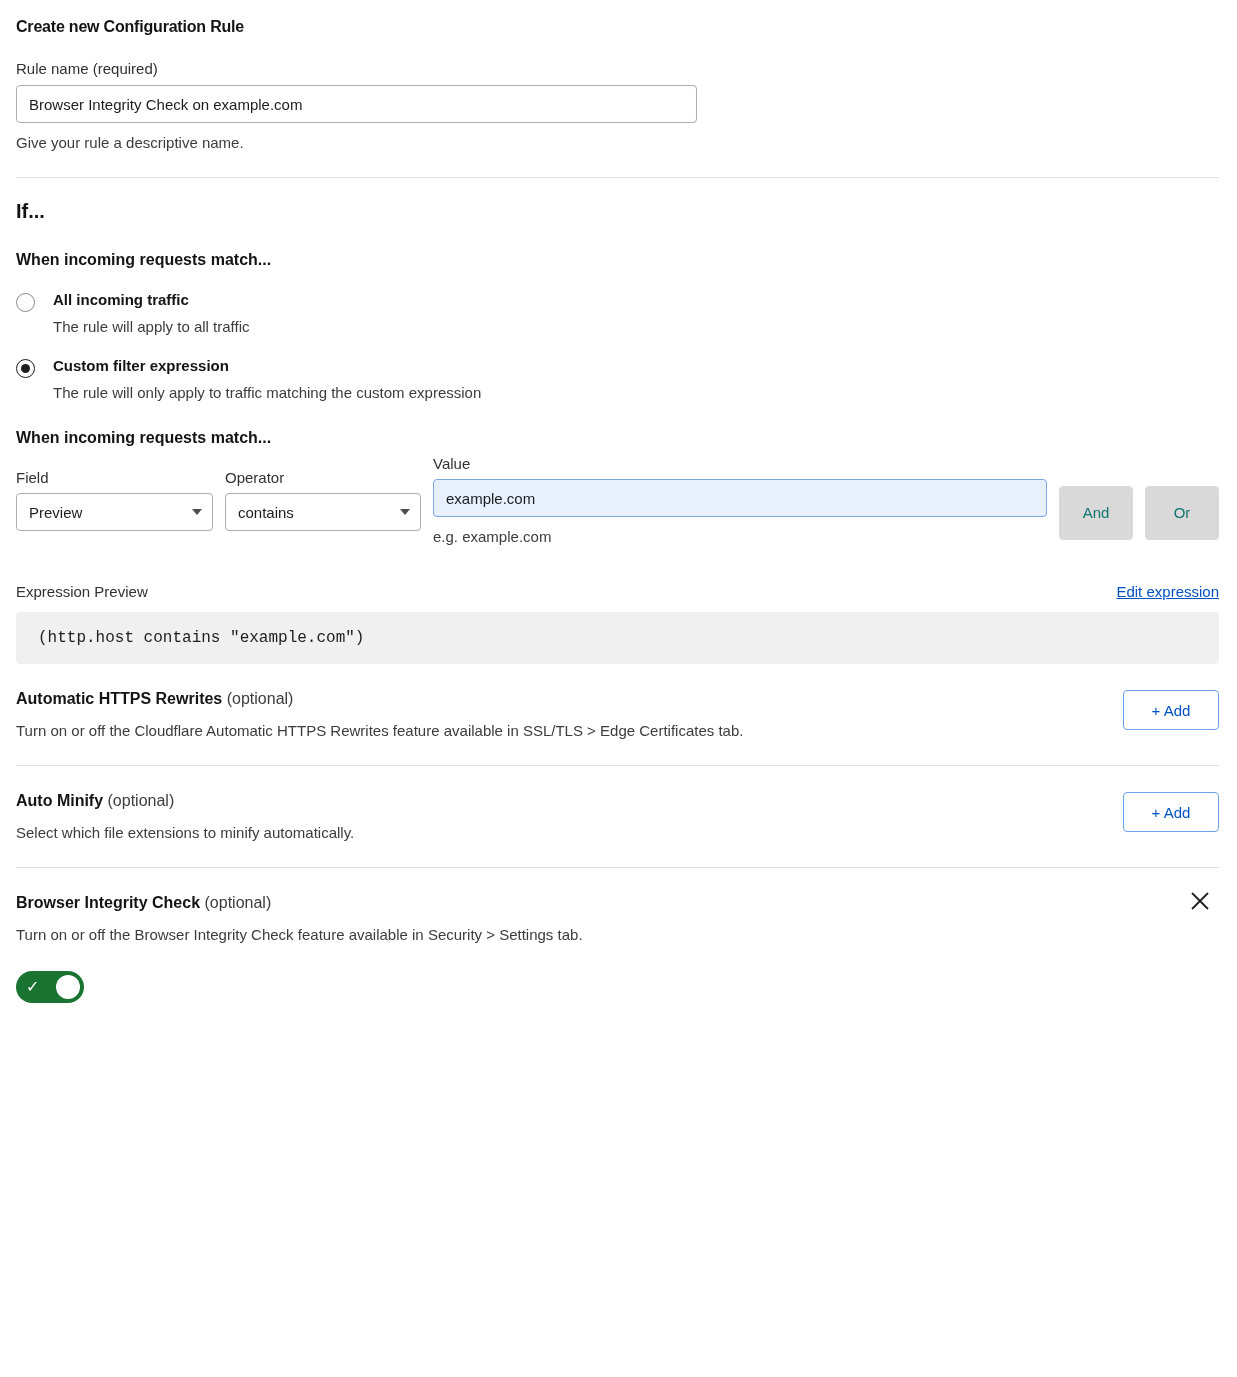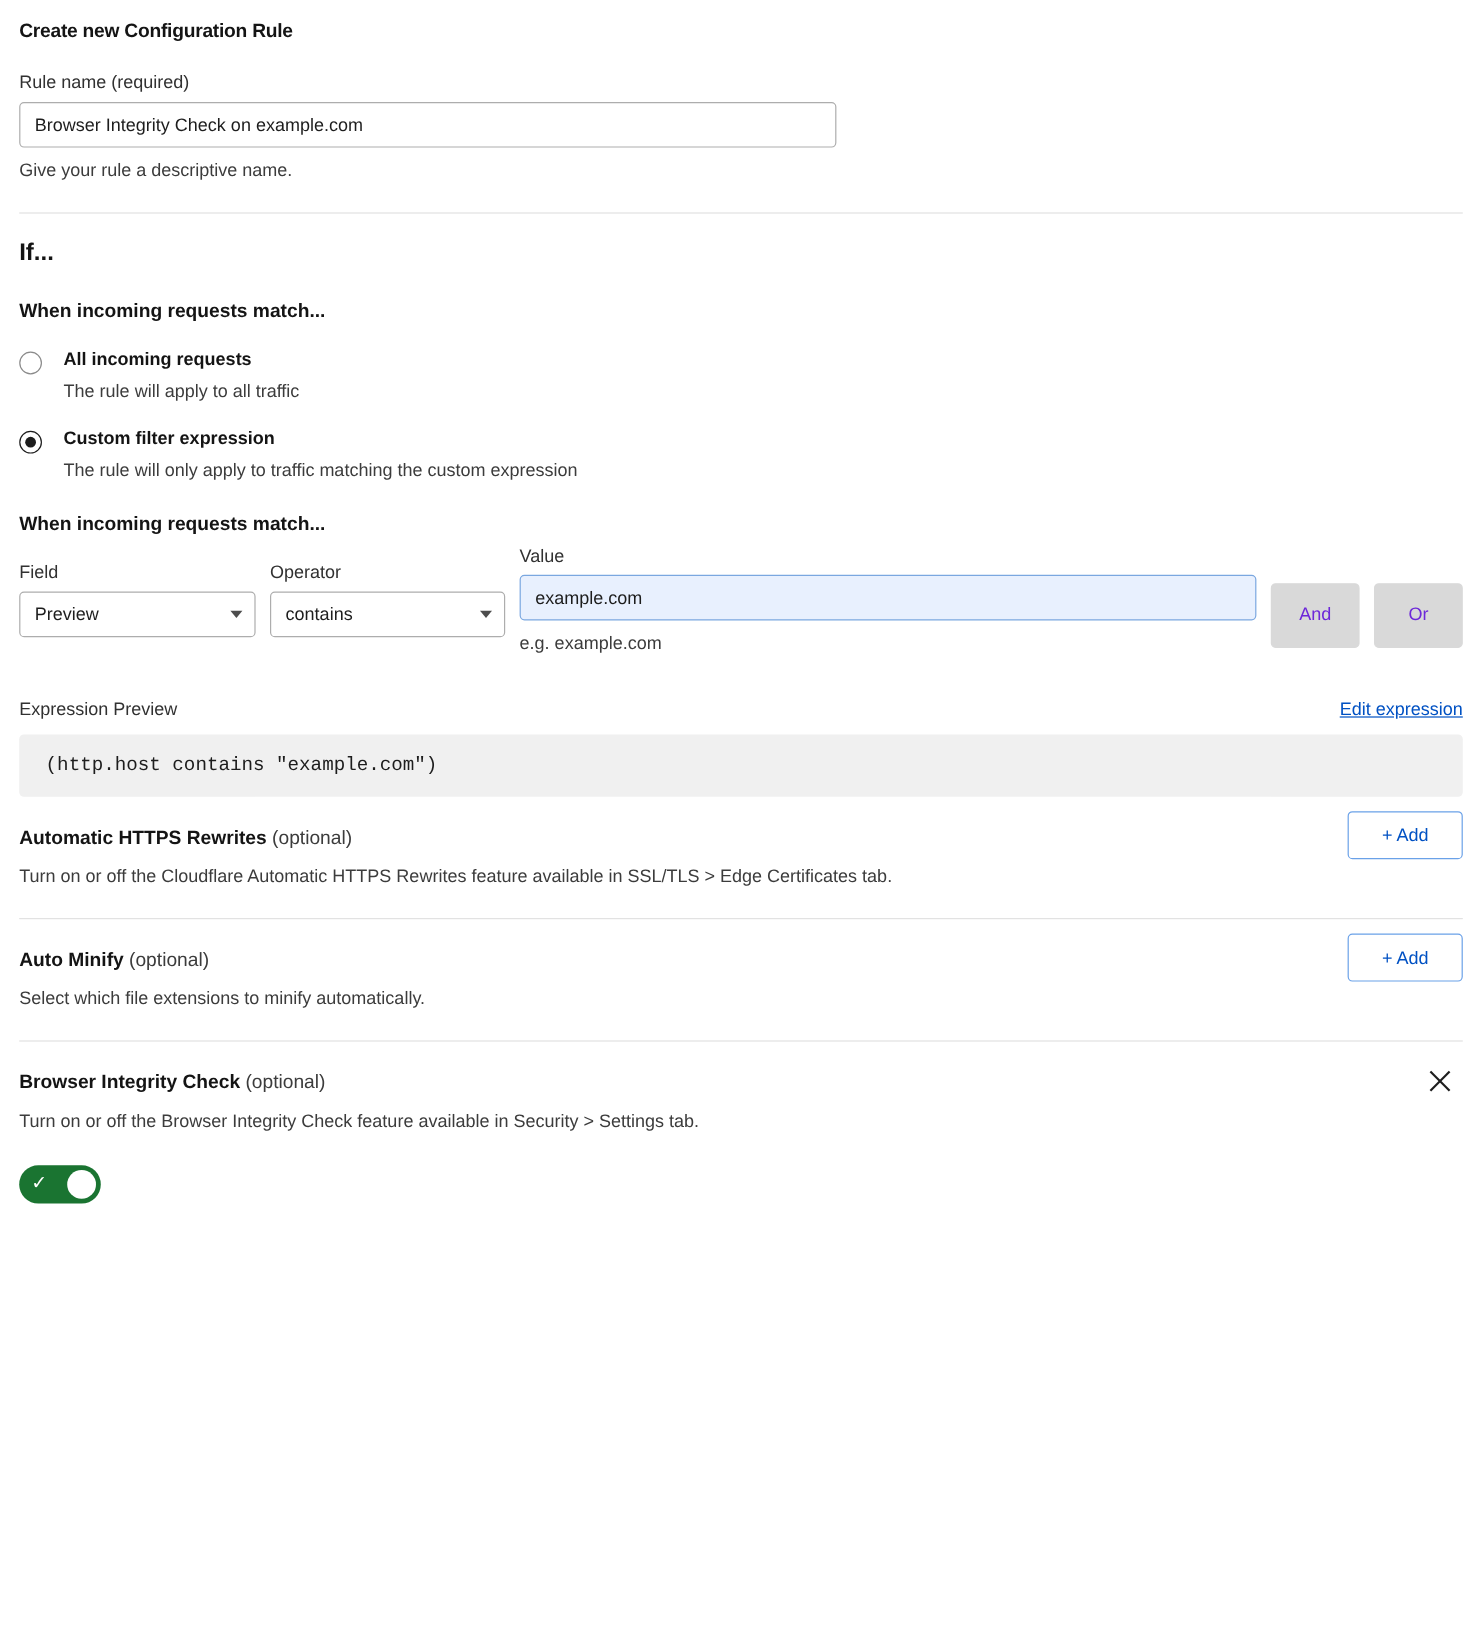--- a/index.html
+++ b/index.html
@@ -155,21 +155,21 @@
     color: #3c3c3c;
     margin-top: 11px;
   }
   .btn-gray {
     height: 54px;
     min-width: 74px;
     background: #d9d9d9;
     border: 1px solid #d9d9d9;
     border-radius: 4px;
     font-size: 15px;
-    color: #6d28d9;
+    color: #0f766e;
     display: flex;
     align-items: center;
     justify-content: center;
     padding: 0 16px;
     font-family: "Liberation Sans", sans-serif;
     cursor: pointer;
   }
   .preview-head {
     display: flex;
     align-items: baseline;
@@ -215,21 +215,21 @@
     color: #3c3c3c;
   }
   .setting .desc {
     font-size: 15px;
     color: #3c3c3c;
     margin-top: 14px;
   }
   .add-btn {
     position: absolute;
     right: 0;
-    top: 12px;
+    top: 26px;
     width: 96px;
     height: 40px;
     border: 1px solid #6aa1e8;
     border-radius: 4px;
     background: #fff;
     color: #0051c3;
     font-size: 15px;
     display: flex;
     align-items: center;
     justify-content: center;
@@ -282,21 +282,21 @@
   <div class="helper">Give your rule a descriptive name.</div>
 
   <hr class="sep">
 
   <h2 class="section">If...</h2>
   <h3 class="subsection">When incoming requests match...</h3>
 
   <div class="radio-row">
     <div class="radio"></div>
     <div class="radio-text">
-      <div class="title">All incoming requests</div>
+      <div class="title">All incoming traffic</div>
       <div class="desc">The rule will apply to all traffic</div>
     </div>
   </div>
 
   <div class="radio-row">
     <div class="radio checked"></div>
     <div class="radio-text">
       <div class="title">Custom filter expression</div>
       <div class="desc">The rule will only apply to traffic matching the custom expression</div>
     </div>

